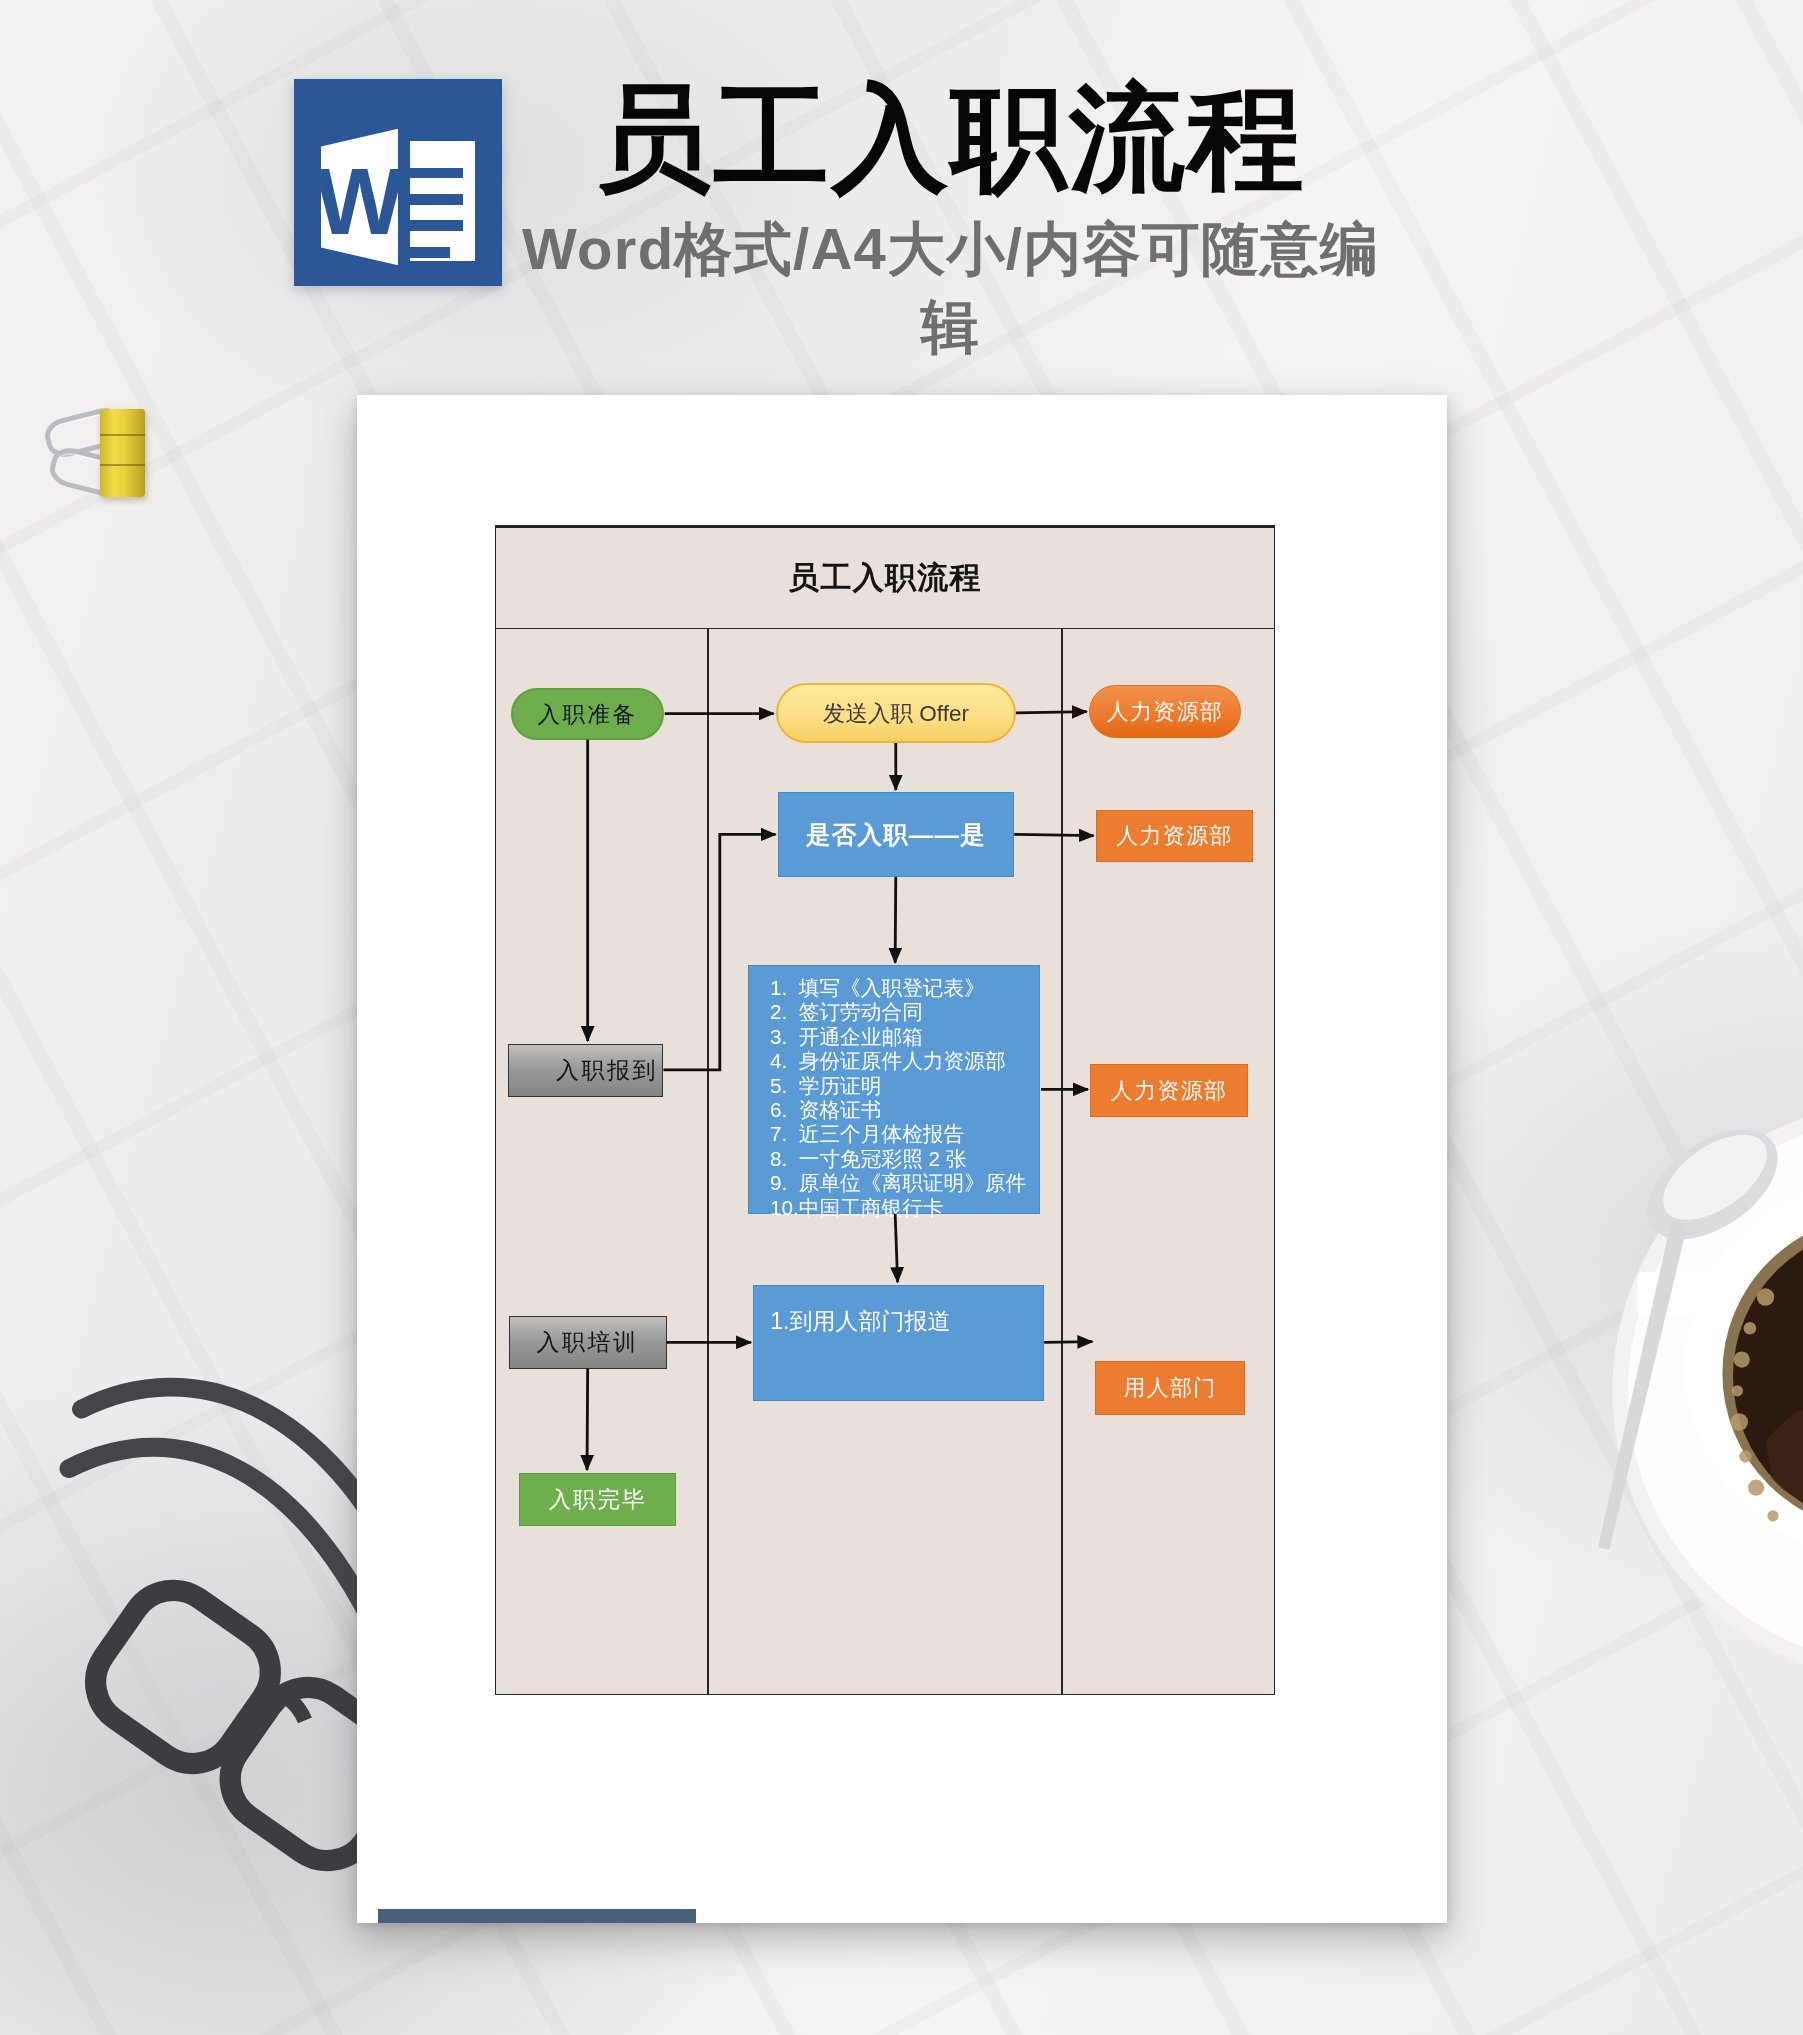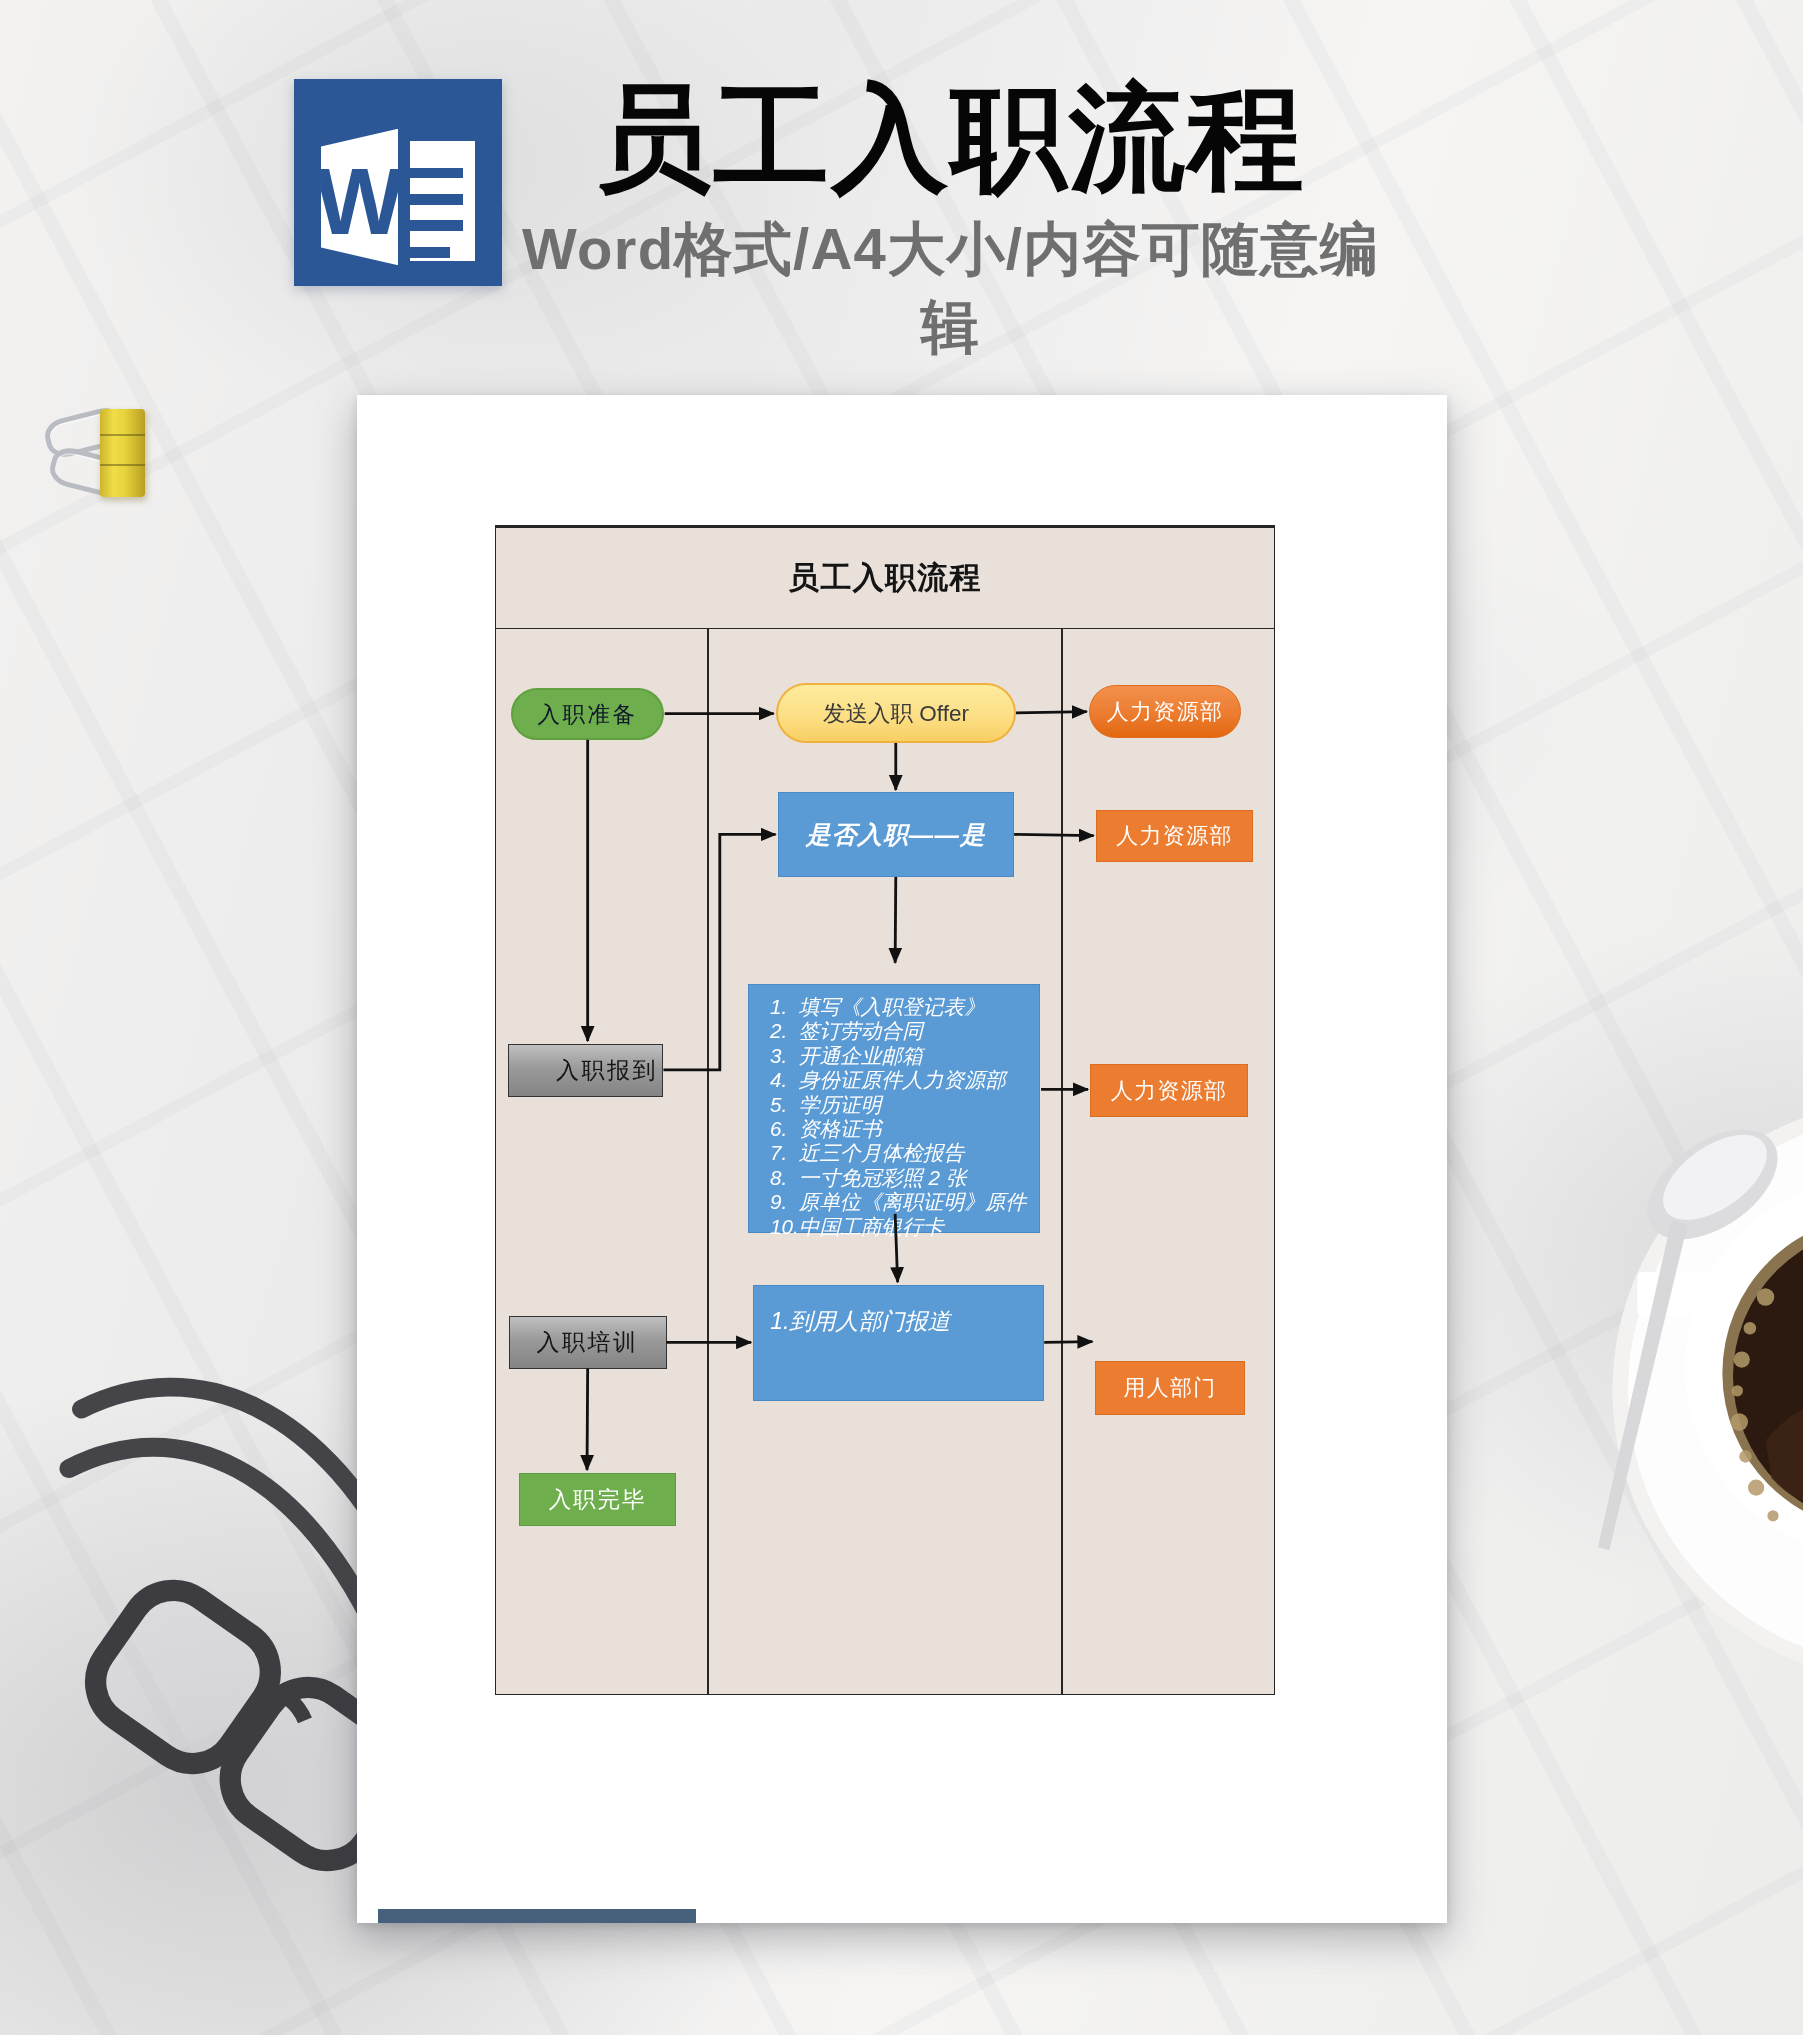--- a/index.html
+++ b/index.html
@@ -74,21 +74,21 @@
   .vline{ position:absolute; top:0; bottom:0; width:1.9px; background:#262626; }
 
   .node{ position:absolute; display:flex; align-items:center; justify-content:center; text-align:center; }
   .pill{ border-radius:626px; }
   .green-pill{ background:#6fae4c; border:2.5px solid #61a03f; color:#0f172a; font-size:22.5px; letter-spacing:2.5px; }
   .yellow-pill{ background:linear-gradient(180deg,#fdeb9d 0%,#fcdf86 55%,#f8cf63 100%);
     border:2.5px solid #efb23e; color:#3a3a3a; font-size:22.5px; }
   .orange-pill{ background:linear-gradient(180deg,#f2914d 0%,#ec7c30 55%,#e3680f 100%);
     border:1.9px solid #e06a19; color:#fff; font-size:22px; letter-spacing:1.3px; }
   .orange-rect{ background:#ec7c30; border:1.3px solid #d96d22; color:#fff; font-size:22px; letter-spacing:1.3px; }
-  .blue-rect{ background:#5b9bd5; border:1.3px solid #4a8ac4; color:#fff;font-style:italic; }
+  .blue-rect{ background:#5b9bd5; border:1.3px solid #4a8ac4; color:#fff; }
   .decision{ font-size:24.4px; font-weight:bold; letter-spacing:1.3px; }
   .gray-rect{ background:linear-gradient(180deg,#c0c0c0 0%,#9a9a9a 45%,#848484 100%);
     border:1.9px solid #333; color:#151515; font-size:23px; letter-spacing:2.5px; }
   .green-rect{ background:#6fae4c; border:1.9px solid #5e9b3e; color:#fff; font-size:22.5px; letter-spacing:1.9px;margin-left:11px; }
 
   .checklist{ align-items:flex-start; justify-content:flex-start; flex-direction:column;
     padding:10px 5px 0 21px; text-align:left; }
   .checklist .line{ font-size:20.7px; line-height:24.4px; color:#fff; white-space:pre-wrap; }
   .deptbox{ align-items:flex-start; justify-content:flex-start; flex-direction:row;
     padding:20px 11.3px 0 16.3px; text-align:left; }
@@ -179,21 +179,21 @@
         <div class="node pill yellow-pill" style="left:280px; top:54px; width:240px; height:60px;">发送入职 Offer</div>
 
         <div class="node pill orange-pill" style="left:593px; top:56px; width:152px; height:53px;">人力资源部</div>
 
         <div class="node blue-rect decision" style="left:282px; top:163px; width:236px; height:85px;">是否入职——是</div>
 
         <div class="node orange-rect" style="left:600px; top:181px; width:157px; height:52px;">人力资源部</div>
 
         <div class="node gray-rect" style="left:12px; top:415px; width:155px; height:53px;padding-left:43px;">入职报到</div>
 
-        <div class="node blue-rect checklist" style="left:252px; top:336px; width:292px; height:249px;margin-top:19px;">
+        <div class="node blue-rect checklist" style="left:252px; top:336px; width:292px; height:249px;">
           <div class="line">1.  填写《入职登记表》</div>
           <div class="line">2.  签订劳动合同</div>
           <div class="line">3.  开通企业邮箱</div>
           <div class="line">4.  身份证原件人力资源部</div>
           <div class="line">5.  学历证明</div>
           <div class="line">6.  资格证书</div>
           <div class="line">7.  近三个月体检报告</div>
           <div class="line">8.  一寸免冠彩照 2 张</div>
           <div class="line">9.  原单位《离职证明》原件</div>
           <div class="line">10.中国工商银行卡</div>

